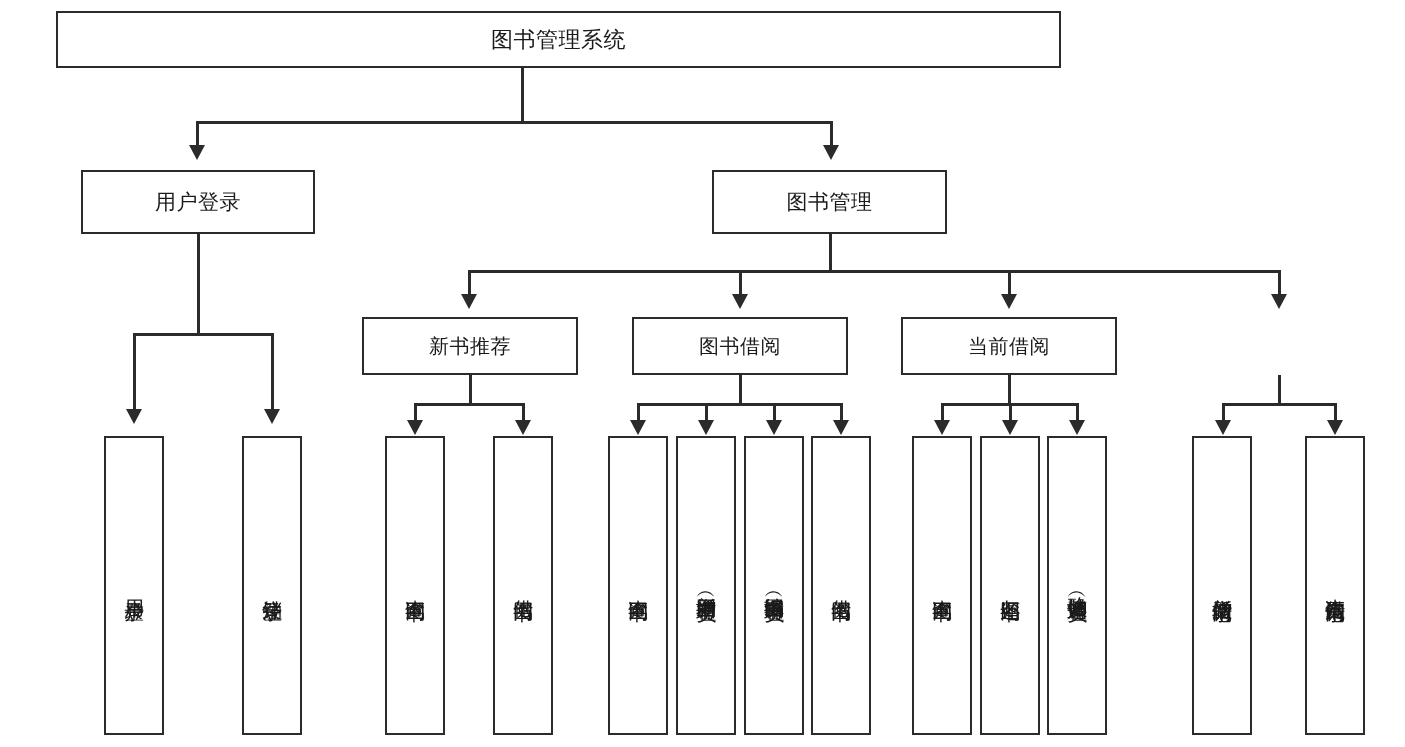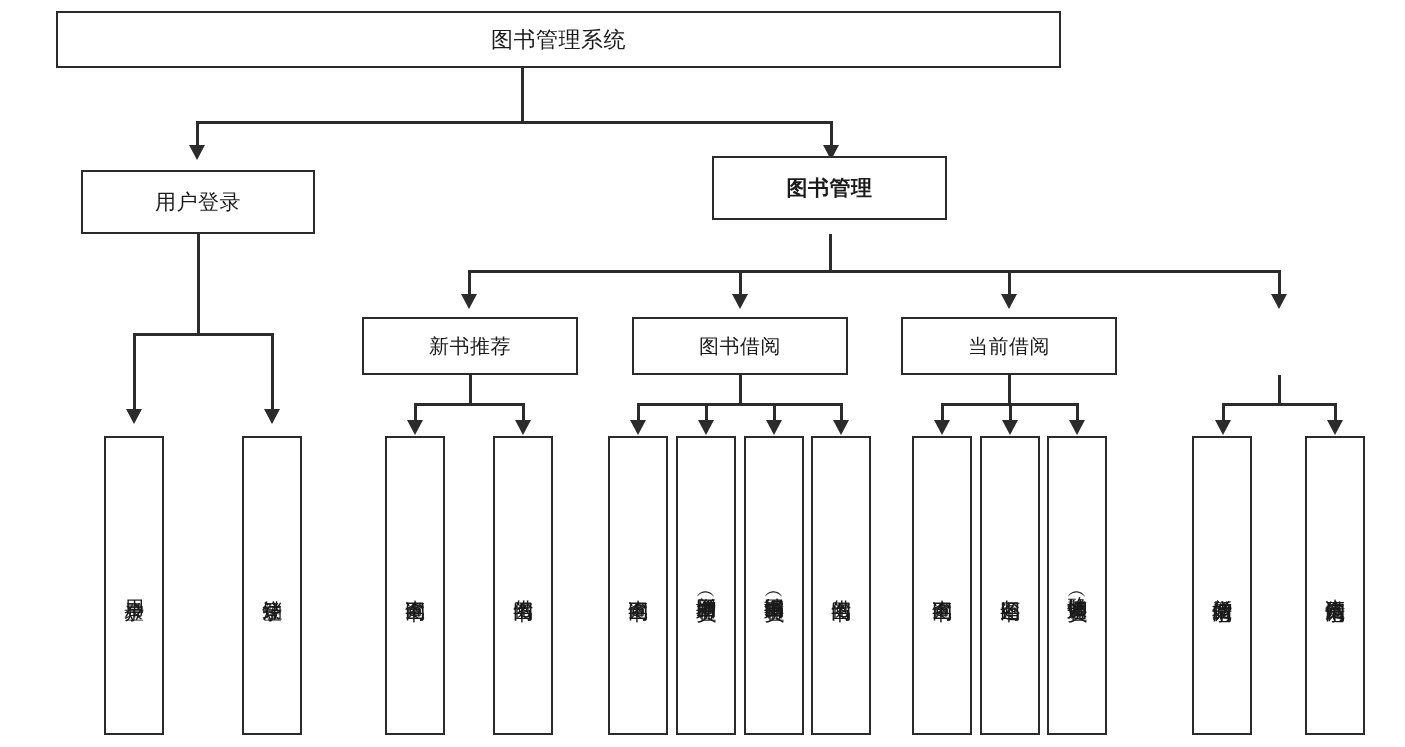--- a/index.html
+++ b/index.html
@@ -100,21 +100,21 @@
 
   <div class="lineV" style="left:196px; top:121px; height:26px;"></div>
   <div class="arrow" style="left:189px; top:145px;"></div>
   <div class="lineV" style="left:830px; top:121px; height:26px;"></div>
   <div class="arrow" style="left:823px; top:145px;"></div>
 
   <div class="node level2" style="left:81px; top:170px; width:234px; height:64px;">
     <span class="label">用户登录</span>
   </div>
 
-  <div class="node level2" style="left:712px; top:156px; width:235px; height:64px;font-weight:bold;">
+  <div class="node level2" style="left:712px; top:170px; width:235px; height:64px;">
     <span class="label">图书管理</span>
   </div>
 
   <div class="lineV" style="left:197px; top:234px; height:100px;"></div>
   <div class="lineH" style="left:133px; top:333px; width:140px;"></div>
   <div class="lineV" style="left:133px; top:333px; height:78px;"></div>
   <div class="arrow" style="left:126px; top:409px;"></div>
   <div class="lineV" style="left:271px; top:333px; height:78px;"></div>
   <div class="arrow" style="left:264px; top:409px;"></div>
 

